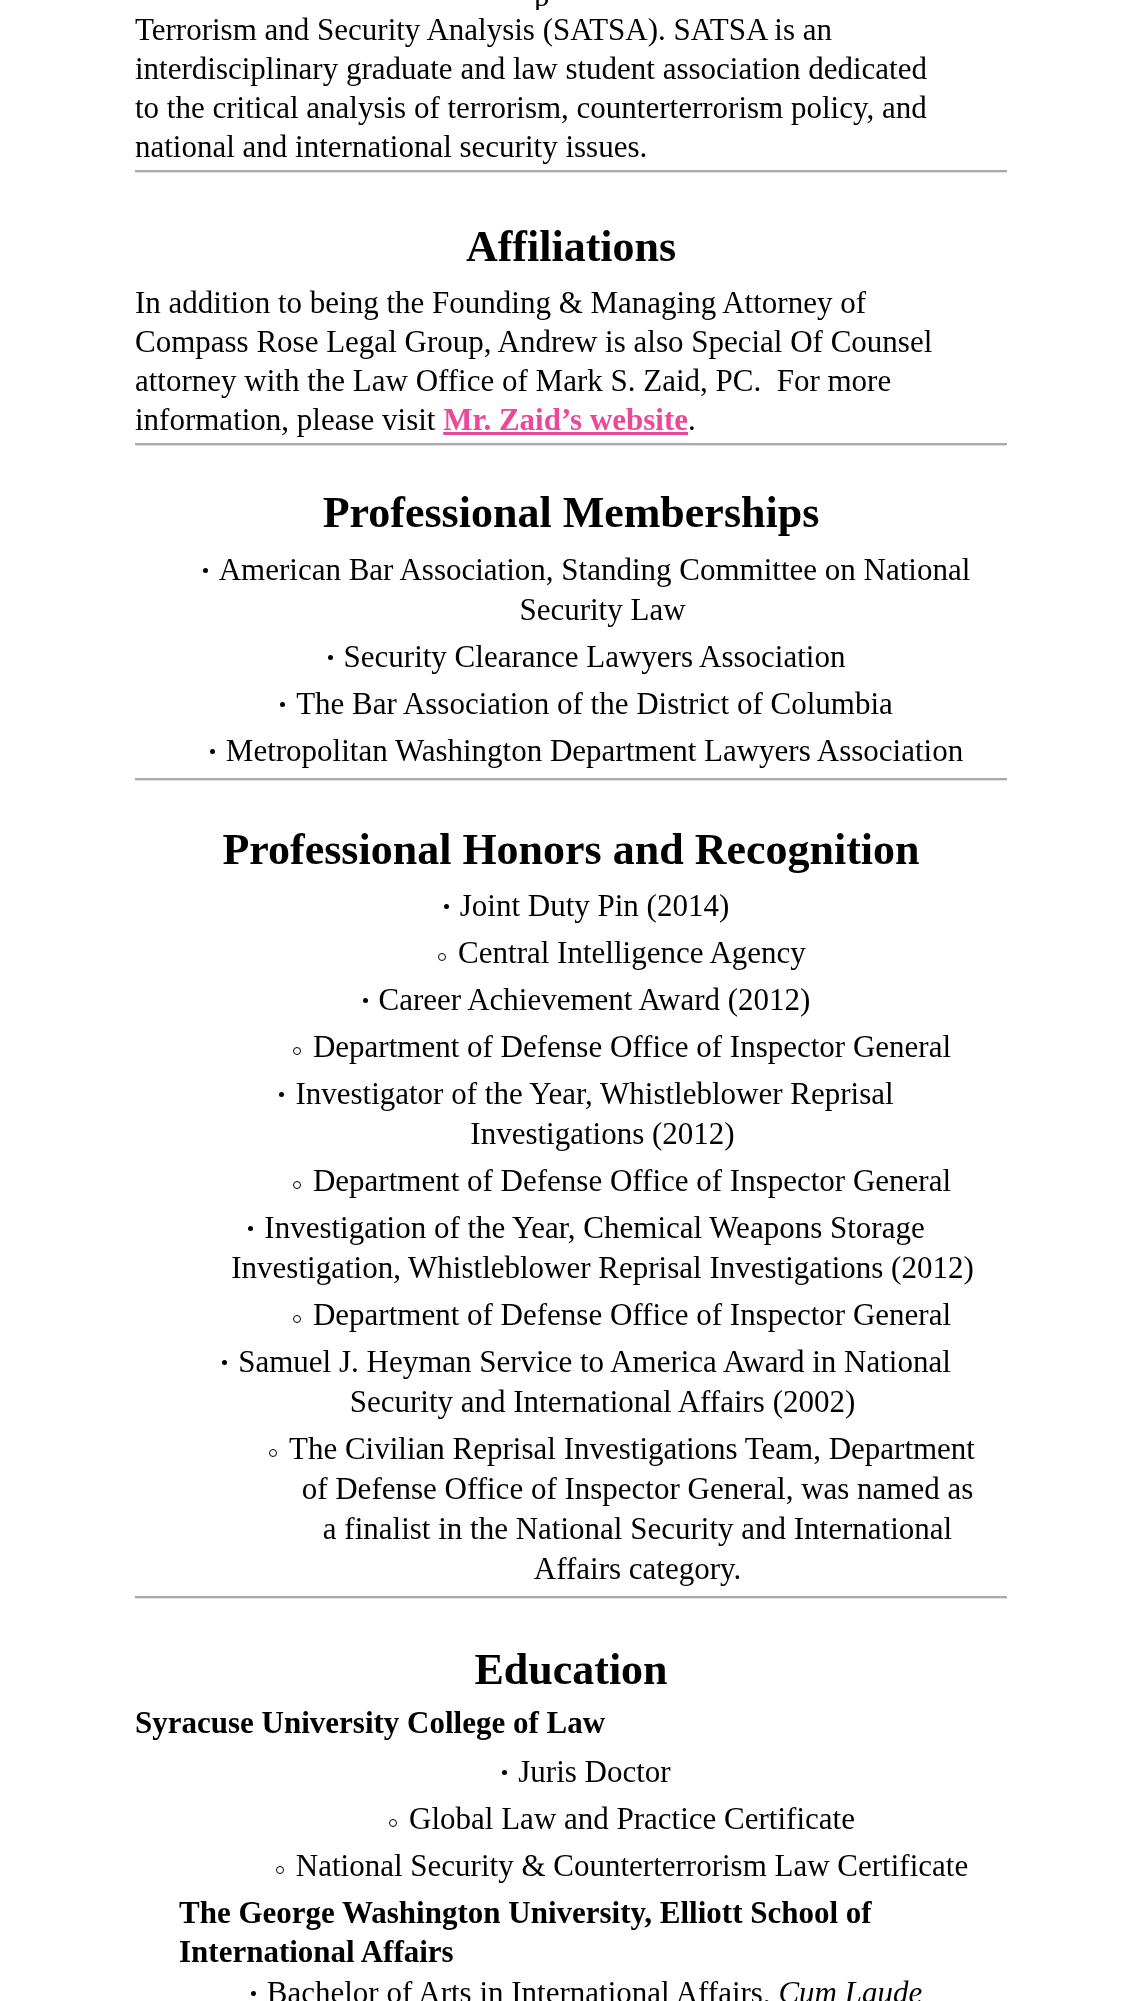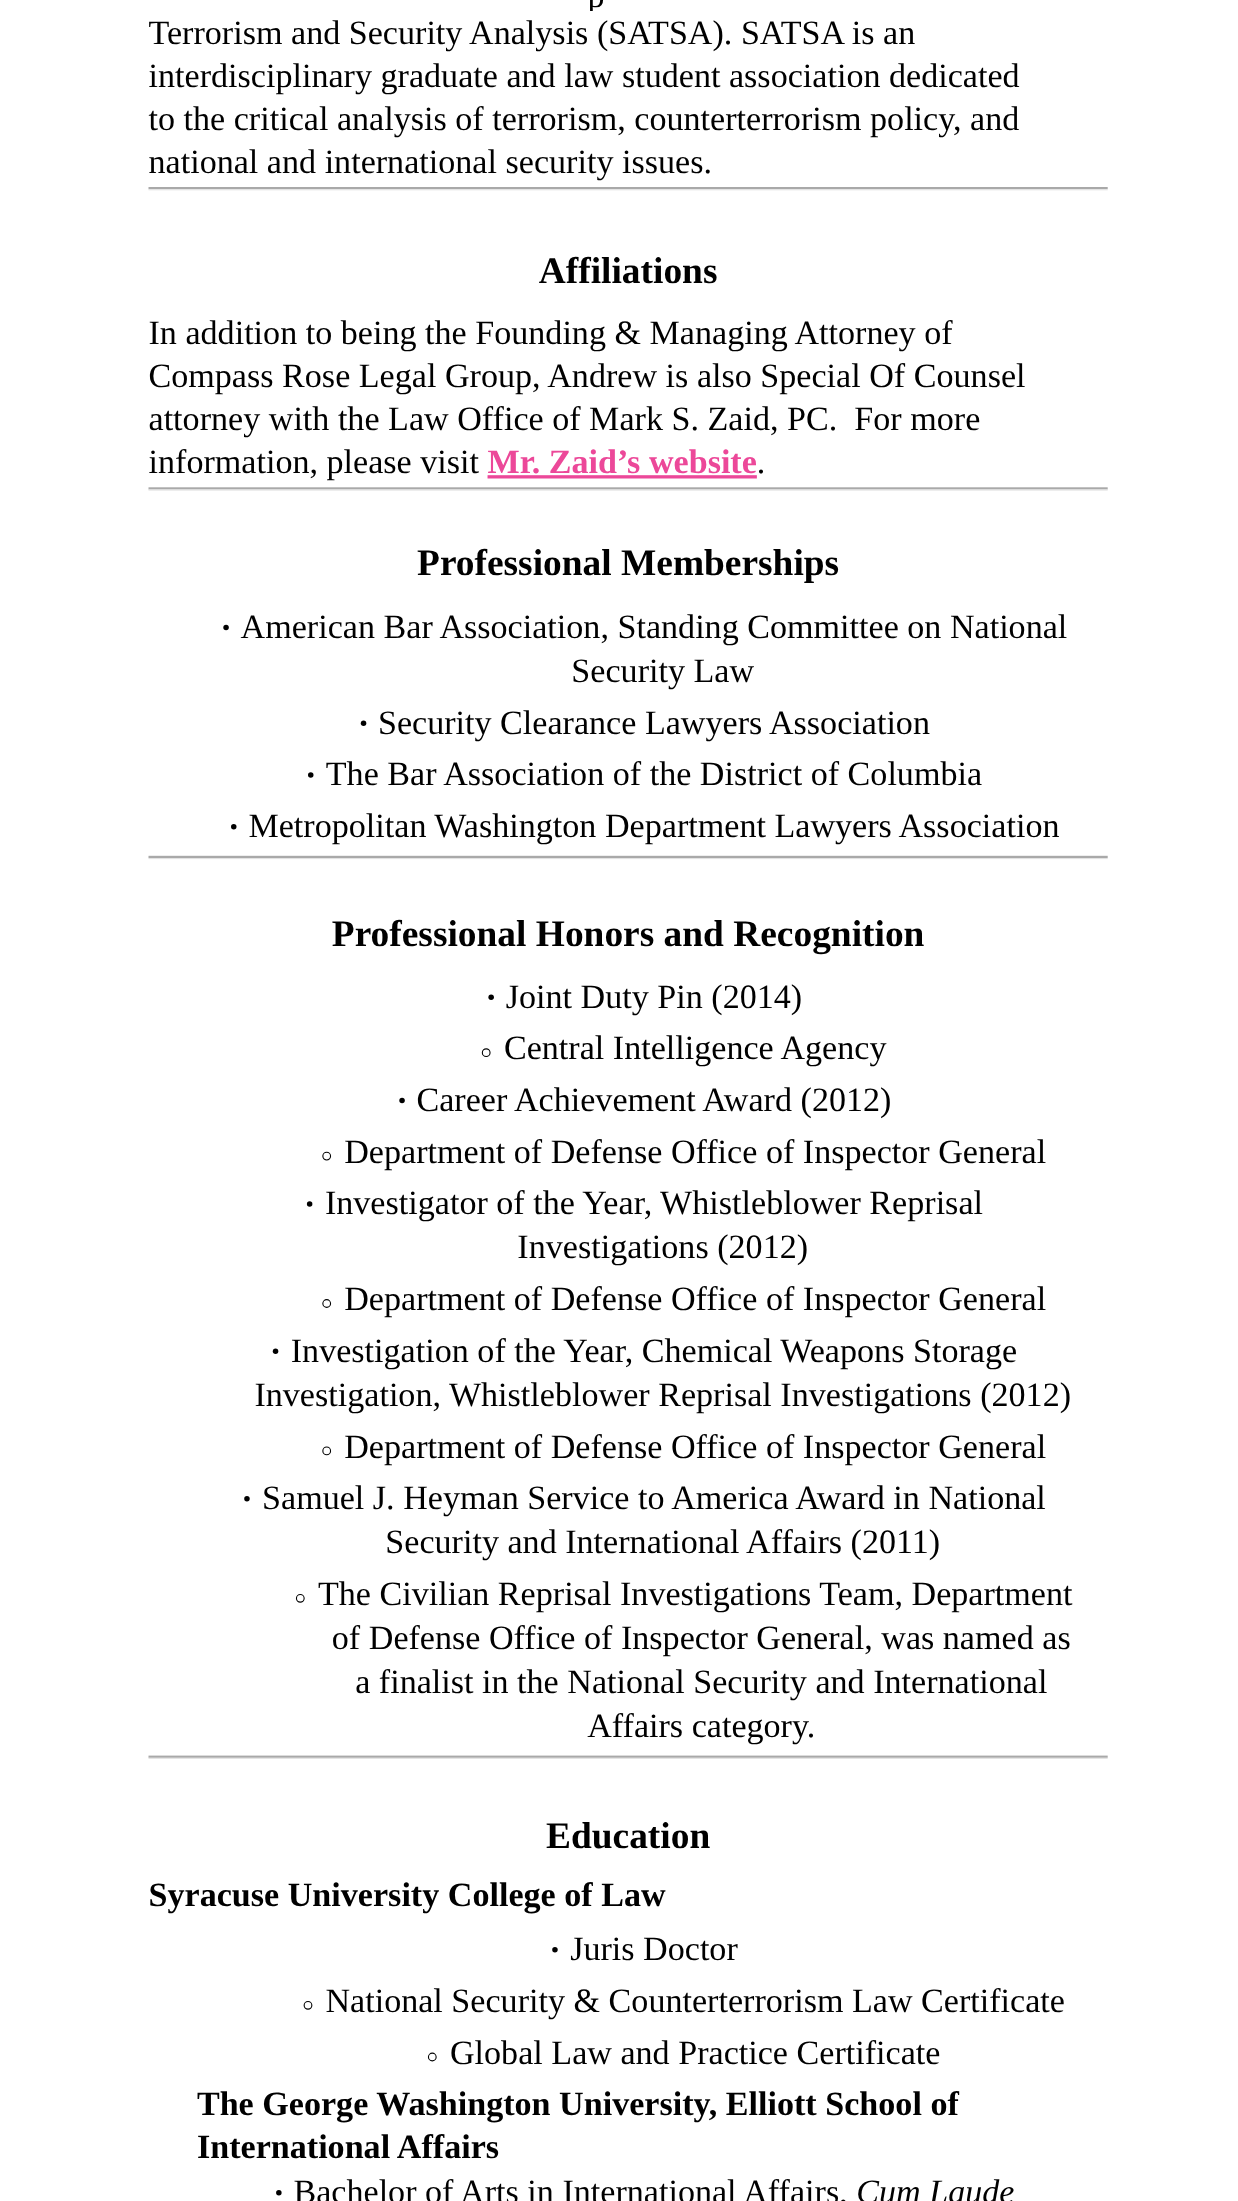--- a/index.html
+++ b/index.html
@@ -24,21 +24,21 @@
   }
   .clip-strip .frag {
     position: absolute;
     left: 399px;
     top: -24px;
     font-size: 31px;
     line-height: 39px;
   }
   p { margin: 0; white-space: pre-line; }
   h2 {
-    font-size: 34px;
+    font-size: 44px;
     line-height: 42px;
     font-weight: bold;
     text-align: center;
     margin: 0;
     white-space: pre-line;
   }
   hr.divider {
     border: none;
     border-top: 2px solid #a9a9a9;
     border-bottom: 1px solid #e2e2e2;
@@ -139,35 +139,35 @@
     <li class="l2"><span class="circ"></span><span>Central Intelligence Agency</span></li>
     <li class="l1"><span class="dot"></span><span>Career Achievement Award (2012)</span></li>
     <li class="l2"><span class="circ"></span><span>Department of Defense Office of Inspector General</span></li>
     <li class="l1"><span class="dot"></span><span>Investigator of the Year, Whistleblower Reprisal
 Investigations (2012)</span></li>
     <li class="l2"><span class="circ"></span><span>Department of Defense Office of Inspector General</span></li>
     <li class="l1"><span class="dot"></span><span>Investigation of the Year, Chemical Weapons Storage
 Investigation, Whistleblower Reprisal Investigations (2012)</span></li>
     <li class="l2"><span class="circ"></span><span>Department of Defense Office of Inspector General</span></li>
     <li class="l1"><span class="dot"></span><span>Samuel J. Heyman Service to America Award in National
-Security and International Affairs (2011)</span></li>
+Security and International Affairs (2002)</span></li>
     <li class="l2"><span class="circ"></span><span>The Civilian Reprisal Investigations Team, Department
 of Defense Office of Inspector General, was named as
 a finalist in the National Security and International
 Affairs category.</span></li>
   </ul>
 
   <hr class="divider">
 
   <h2 class="mt-edu-h">Education</h2>
   <p class="school mt-school1">Syracuse University College of Law</p>
   <ul class="blist mt-edu1">
     <li class="l1"><span class="dot"></span><span>Juris Doctor</span></li>
+    <li class="l2"><span class="circ"></span><span>Global Law and Practice Certificate</span></li>
     <li class="l2"><span class="circ"></span><span>National Security &amp; Counterterrorism Law Certificate</span></li>
-    <li class="l2"><span class="circ"></span><span>Global Law and Practice Certificate</span></li>
   </ul>
   <p class="school mt-school2">The George Washington University, Elliott School of
 International Affairs</p>
   <ul class="blist mt-edu2">
     <li class="l1"><span class="dot"></span><span>Bachelor of Arts in International Affairs, </span><span class="italic">Cum Laude</span></li>
   </ul>
 
 </div>
 
 </body></html>

